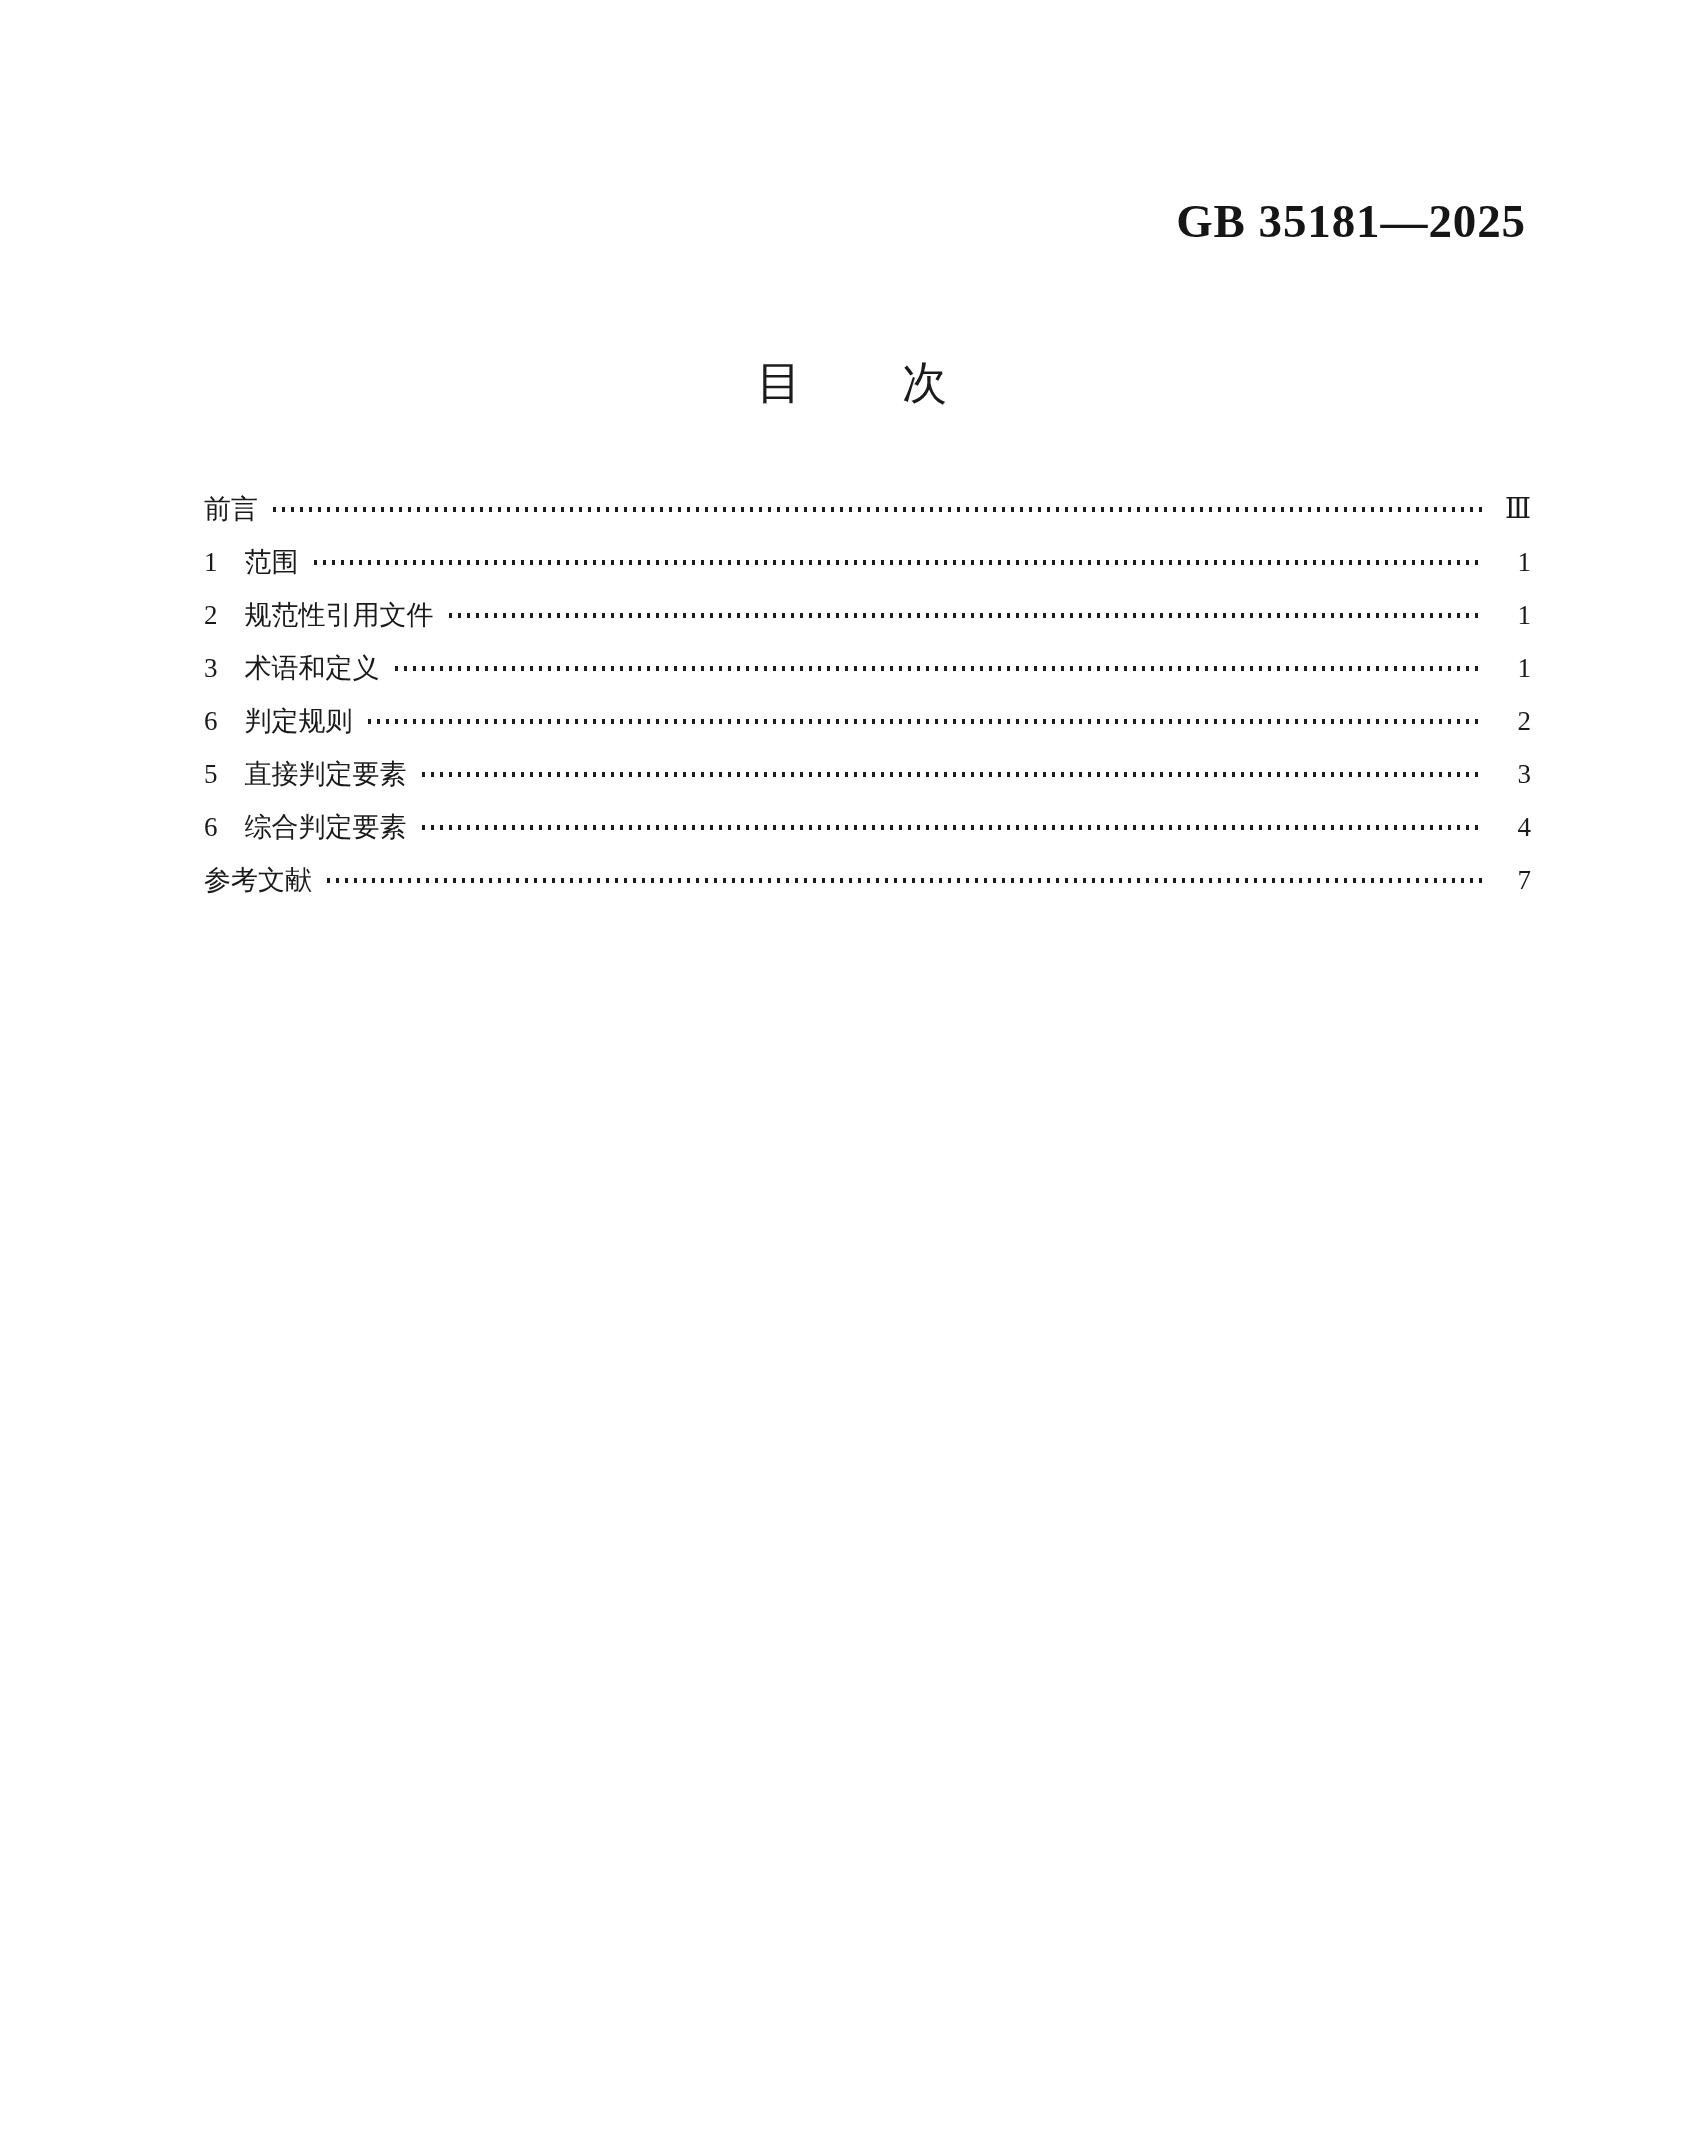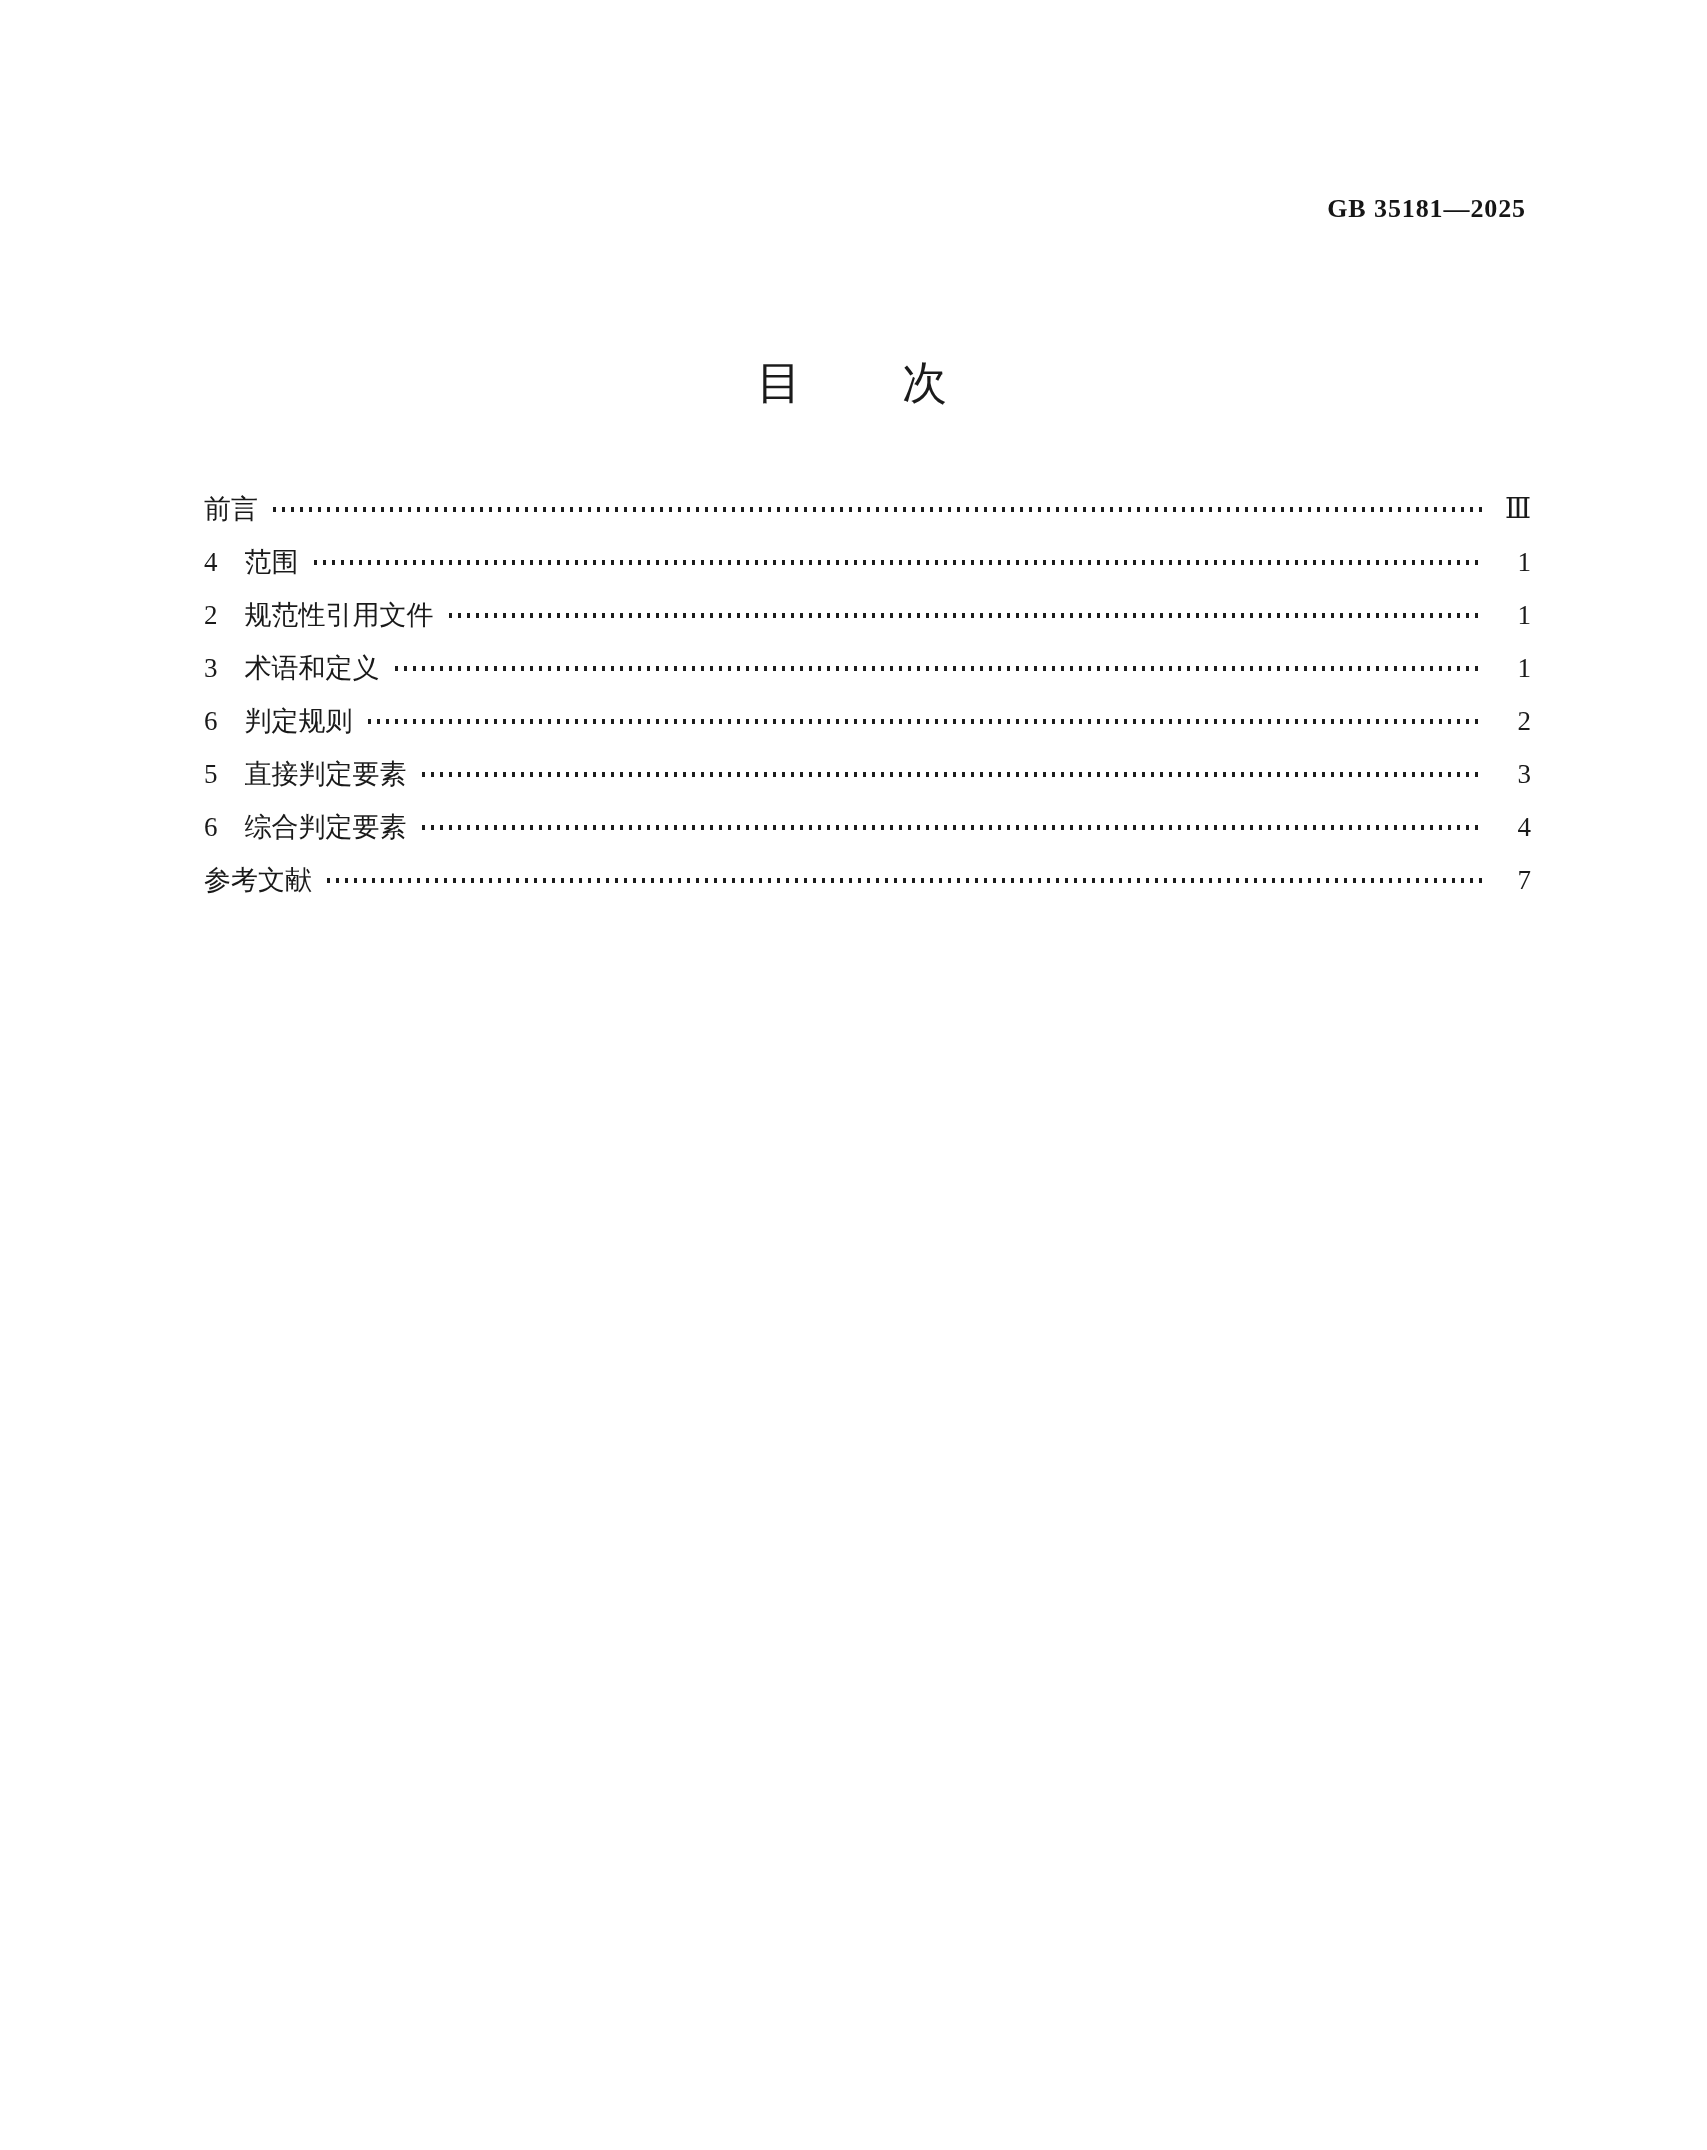--- a/index.html
+++ b/index.html
@@ -15,21 +15,21 @@
     overflow: hidden;
     font-family: "Liberation Serif", "DejaVu Serif", serif;
     color: #1a1a1a;
   }
   
   .header-code {
     position: absolute;
     top: 194px;
     right: 181px;
     font-family: "Liberation Serif", "DejaVu Serif", serif;
-    font-size: 26px;
+    font-size: 47px;
     font-weight: 700;
     letter-spacing: 0.9px;
     color: #161616;
     white-space: nowrap;
   }
   
   .doc-title {
     position: absolute;
     top: 353px;
     left: 0;
@@ -93,21 +93,21 @@
   <div class="toc">
 
     <div class="toc-row">
       <span class="toc-label">前言</span>
       <span class="toc-dots"></span>
       <span class="toc-page">Ⅲ</span>
     </div>
 
 
     <div class="toc-row">
-      <span class="toc-label">4　范围</span>
+      <span class="toc-label">1　范围</span>
       <span class="toc-dots"></span>
       <span class="toc-page">1</span>
     </div>
 
     <div class="toc-row">
       <span class="toc-label">2　规范性引用文件</span>
       <span class="toc-dots"></span>
       <span class="toc-page">1</span>
     </div>
 

